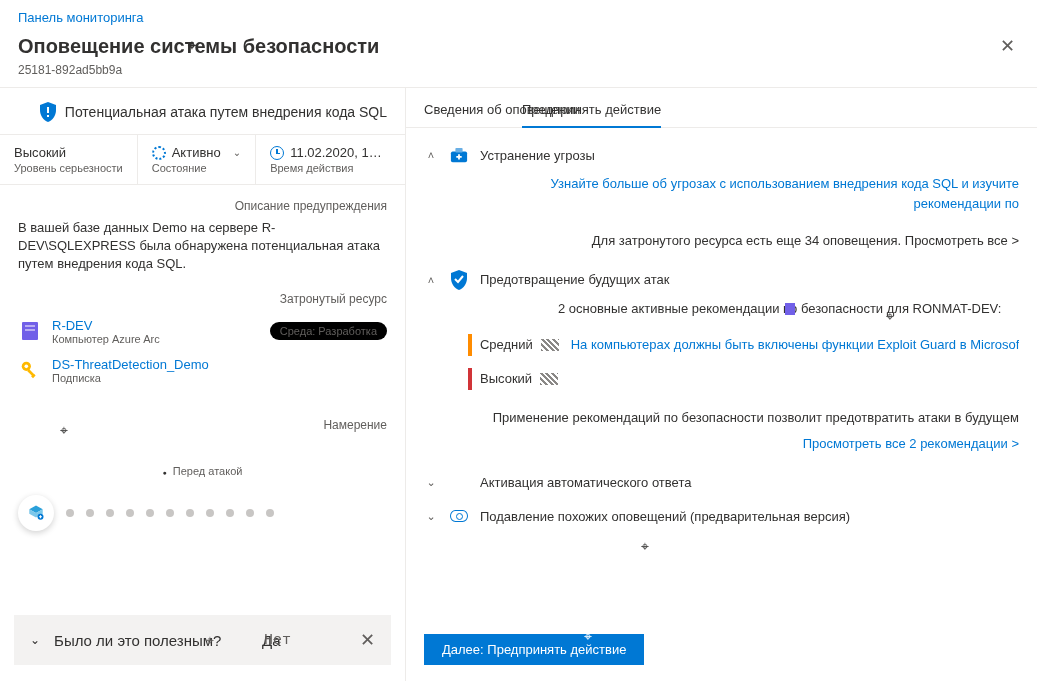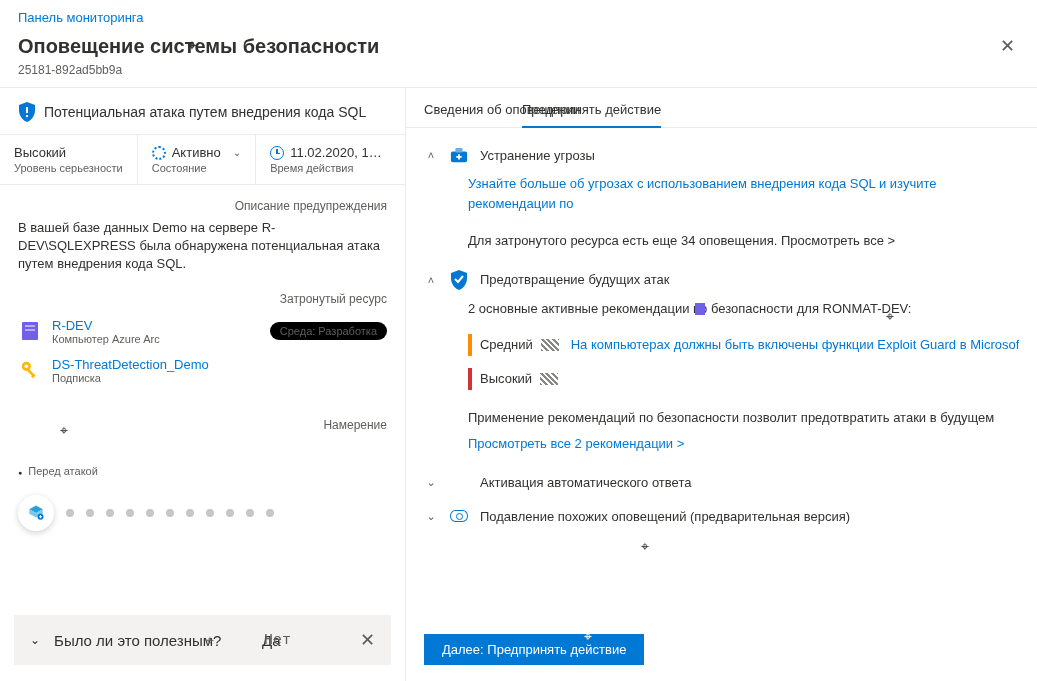--- a/index.html
+++ b/index.html
@@ -9,21 +9,21 @@
   .breadcrumb { padding: 10px 18px 0; font-size: 13px; }
   .header-row { display: flex; align-items: center; padding: 6px 18px 2px; }
   .header-title { font-size: 20px; font-weight: 600; color: #323130; flex: 1; position: relative; }
   .cursor-art { position: absolute; left: 170px; top: 2px; font-size: 14px; }
   .close-x { font-size: 18px; color: #605e5c; cursor: pointer; padding: 4px; }
   .sub-id { padding: 0 18px 10px; font-size: 12px; color: #605e5c; }
   .body { display: flex; flex: 1; min-height: 0; border-top: 1px solid #edebe9; }
   .left { width: 406px; border-right: 1px solid #edebe9; overflow: hidden; display: flex; flex-direction: column; position: relative; }
   .right { flex: 1; overflow: hidden; display: flex; flex-direction: column; position: relative; }
 
-  .alert-title-row { display: flex; align-items: center; gap: 8px; padding: 14px 18px 12px; border-bottom: 1px solid #edebe9; }
+  .alert-title-row { display: flex; align-items: center; gap: 8px; padding: 14px 18px 12px; border-bottom: 1px solid #edebe9; justify-content: flex-end; }
   .shield-ic { width: 18px; height: 20px; }
   .alert-title { font-size: 14px; color: #323130; }
 
   .metrics { display: flex; border-bottom: 1px solid #edebe9; }
   .metric { padding: 10px 14px; border-right: 1px solid #edebe9; }
   .metric:last-child { border-right: none; }
   .metric .val { font-size: 13px; color: #323130; display: flex; align-items: center; gap: 6px; }
   .metric .lbl { font-size: 11px; color: #605e5c; margin-top: 2px; }
   .spinner { width: 14px; height: 14px; border: 2px dotted #0078d4; border-radius: 50%; display: inline-block; }
   .chev { font-size: 10px; color: #605e5c; margin-left: 6px; }
@@ -36,21 +36,21 @@
   .desc-text { font-size: 13px; color: #323130; line-height: 1.4; }
 
   .resource-row { display: flex; align-items: center; gap: 10px; padding: 6px 0; }
   .res-ic { width: 24px; height: 24px; display: flex; align-items: center; justify-content: center; }
   .res-body { flex: 1; }
   .res-name { color: #0078d4; font-size: 13px; }
   .res-sub { font-size: 11px; color: #605e5c; }
   .env-badge { background: #000000; color: #605e5c; border-radius: 10px; padding: 3px 10px; font-size: 11px; }
 
   .intent { padding: 14px 18px 6px; }
-  .intent .dot-lbl { font-size: 11px; color: #605e5c; margin: 10px 0 6px; }
+  .intent .dot-lbl { font-size: 11px; color: #605e5c; margin: 10px 0 6px; text-align: center; }
   .intent .dot-lbl::before { content: "●"; font-size: 7px; margin-right: 6px; color: #323130; }
   .dots-row { display: flex; align-items: center; gap: 12px; padding: 12px 0; }
   .big-dot { width: 36px; height: 36px; border-radius: 50%; background: #fff; box-shadow: 0 2px 6px rgba(0,0,0,.18); display: flex; align-items: center; justify-content: center; }
   .big-dot svg { width: 18px; height: 18px; }
   .s-dot { width: 8px; height: 8px; background: #c8c6c4; border-radius: 50%; }
 
   .helpful-bar { position: absolute; left: 14px; right: 14px; bottom: 16px; background: #f3f2f1; padding: 14px 16px; display: flex; align-items: center; gap: 14px; }
   .helpful-bar .chev-d { font-size: 12px; }
   .helpful-bar .q { font-size: 15px; color: #323130; flex: 1; position: relative; }
   .overlap { position: absolute; left: 152px; top: 0; color: #605e5c; font-size: 14px; }
@@ -60,21 +60,21 @@
   .tab { padding-bottom: 10px; font-size: 13px; color: #323130; cursor: pointer; position: relative; }
   .tab.active { color: #323130; }
   .tab.active::after { content: ""; position: absolute; left: 0; right: 0; bottom: -1px; height: 2px; background: #0078d4; }
 
   .acc-list { padding: 10px 8px; flex: 1; overflow: hidden; }
   .acc-item { padding: 8px 10px; }
   .acc-head { display: flex; align-items: center; gap: 12px; cursor: pointer; }
   .acc-chev { font-size: 11px; color: #605e5c; width: 14px; text-align: center; }
   .acc-ic { width: 18px; height: 18px; display: flex; align-items: center; justify-content: center; }
   .acc-title { font-size: 13px; color: #323130; }
-  .acc-body { padding: 10px 0 4px 44px; font-size: 13px; color: #323130; line-height: 1.5; }
+  .acc-body { padding: 10px 0 4px 44px; font-size: 13px; color: #323130; line-height: 1.5; text-align: right; }
   .acc-body .muted { color: #323130; }
   .more-link { font-size: 13px; }
   .rec-row { display: flex; align-items: center; gap: 8px; padding: 6px 0; }
   .sev-bar { width: 4px; height: 22px; }
   .sev-orange { background: #ff8c00; }
   .sev-red { background: #d13438; }
   .sev-label { font-size: 13px; color: #323130; }
   .rec-text { color: #0078d4; font-size: 13px; white-space: nowrap; overflow: hidden; text-overflow: clip; }
   .tiny-img { width: 18px; height: 12px; background: repeating-linear-gradient(45deg,#8a8886 0 2px,#fff 2px 4px); display: inline-block; vertical-align: middle; margin-right: 4px; }
   .blot { width:10px; height:12px; background:#7160e8; display:inline-block; vertical-align:middle; margin:0 2px; }

